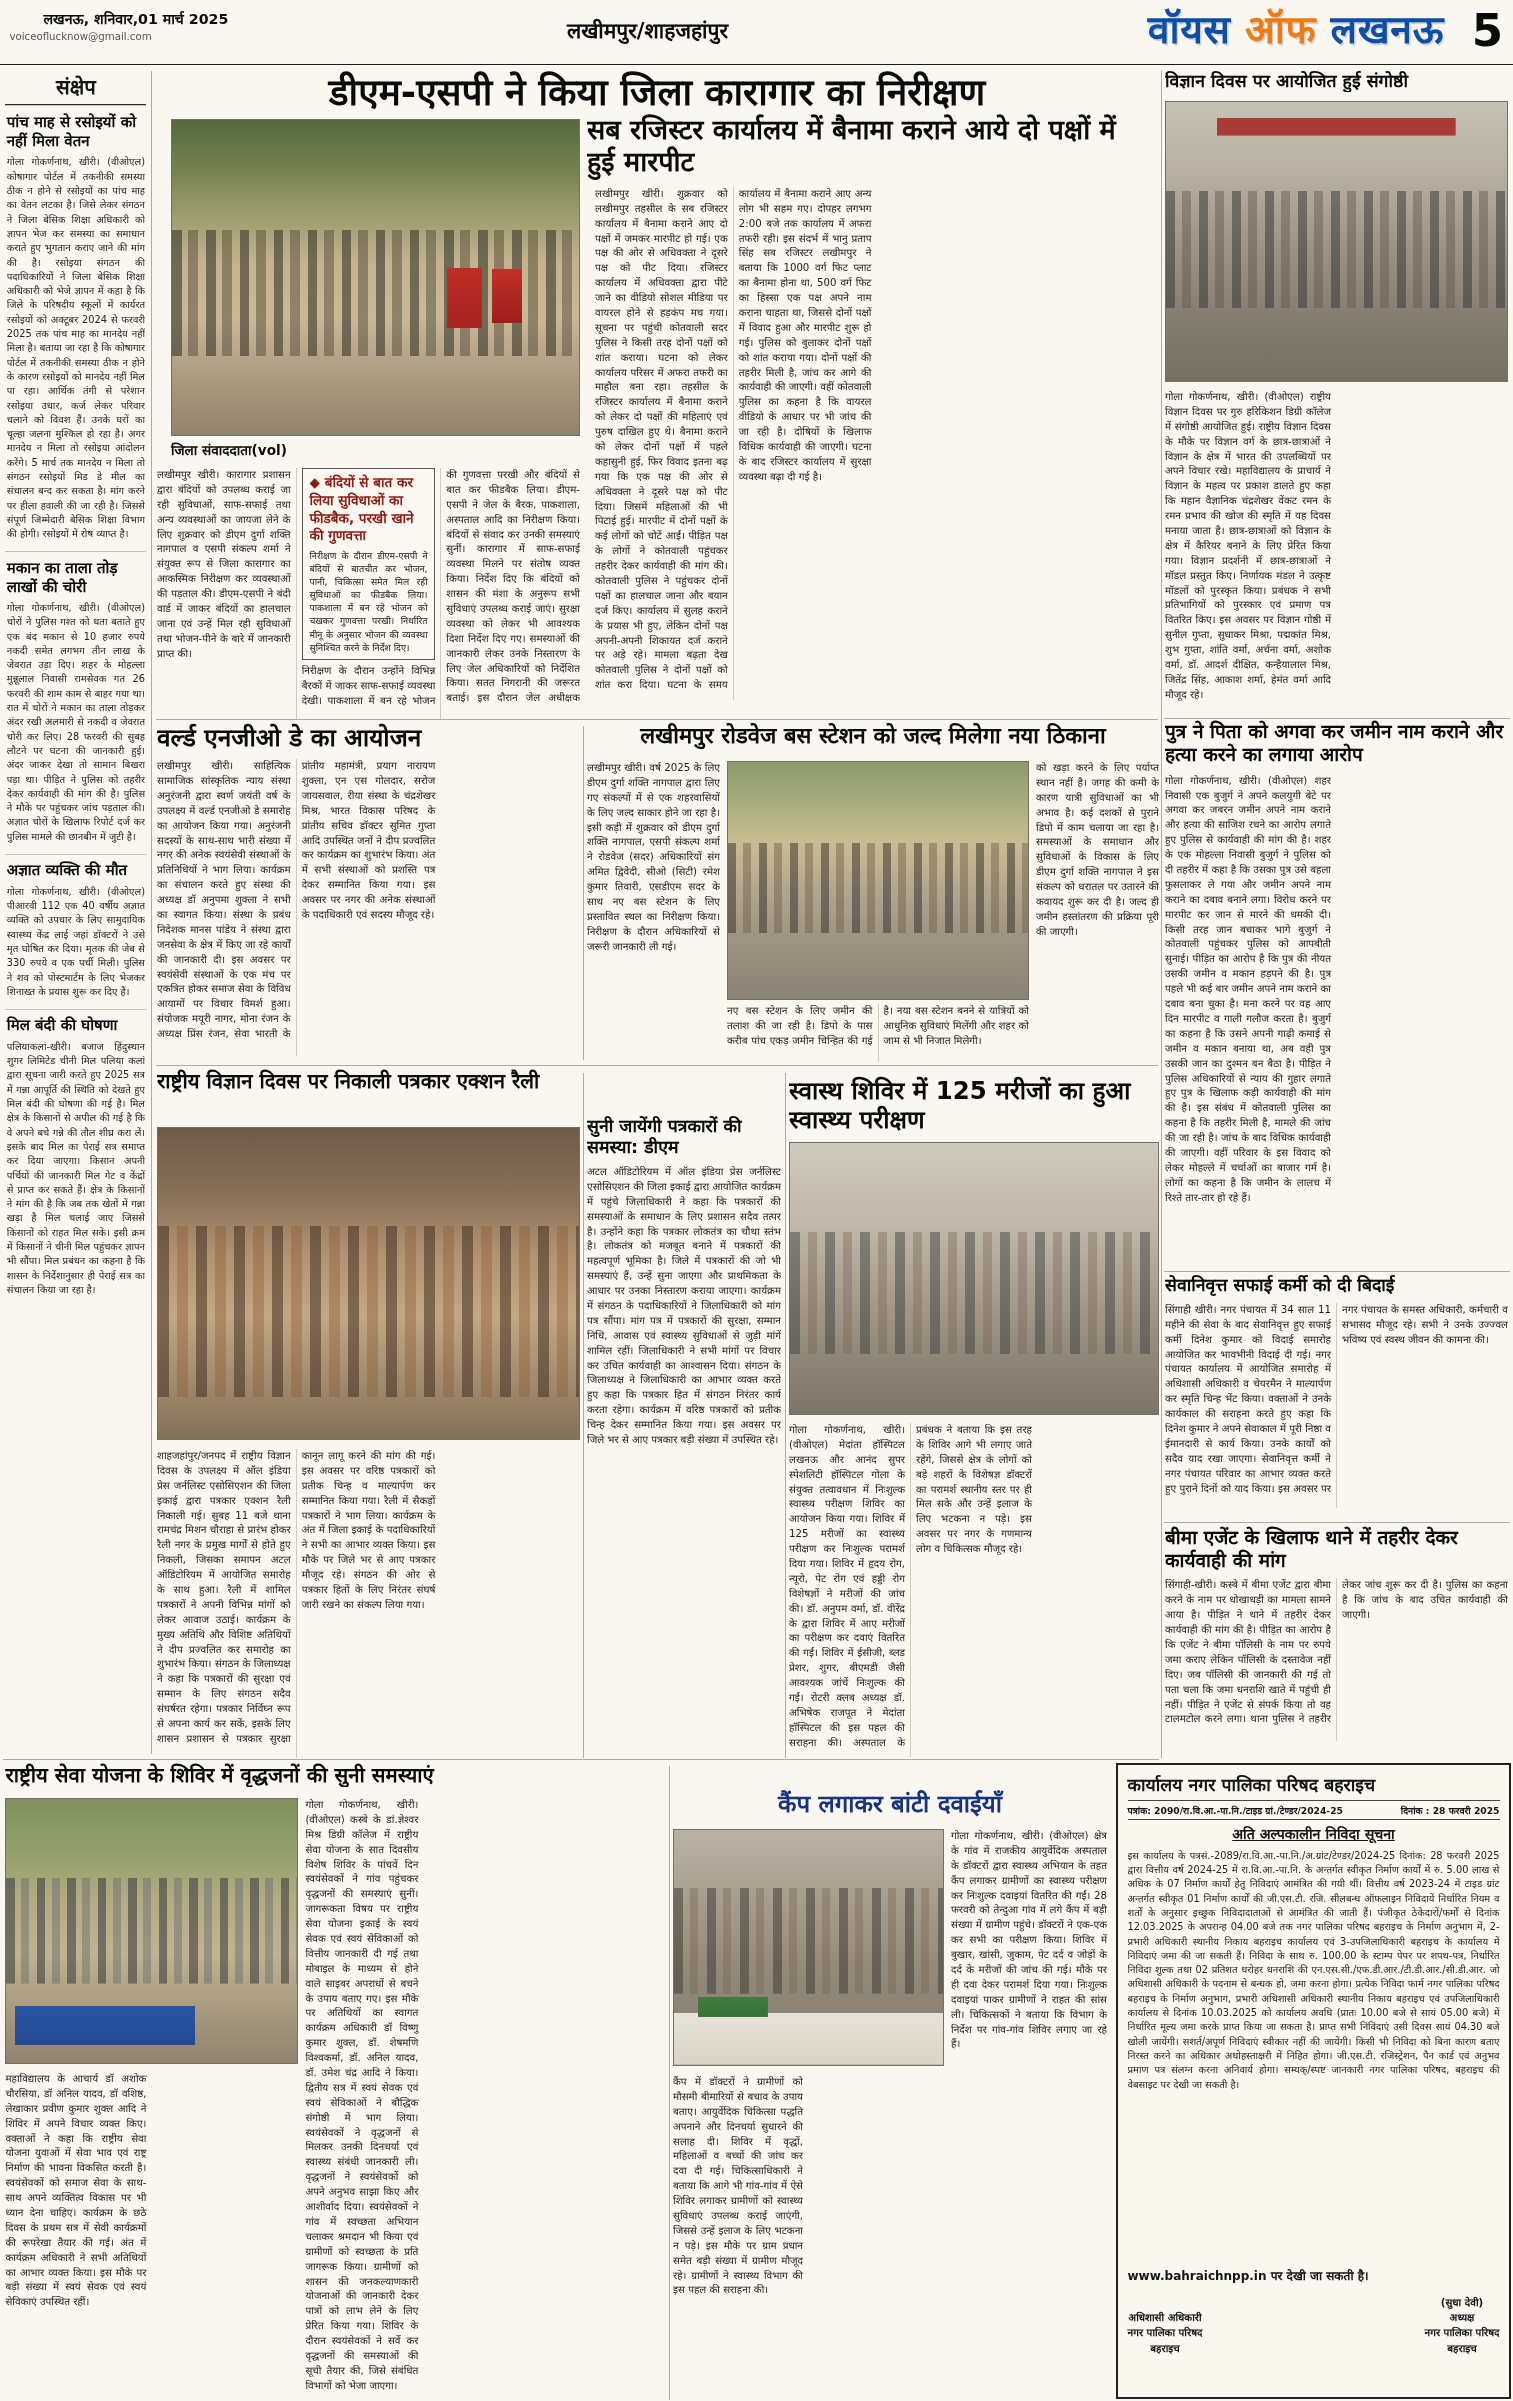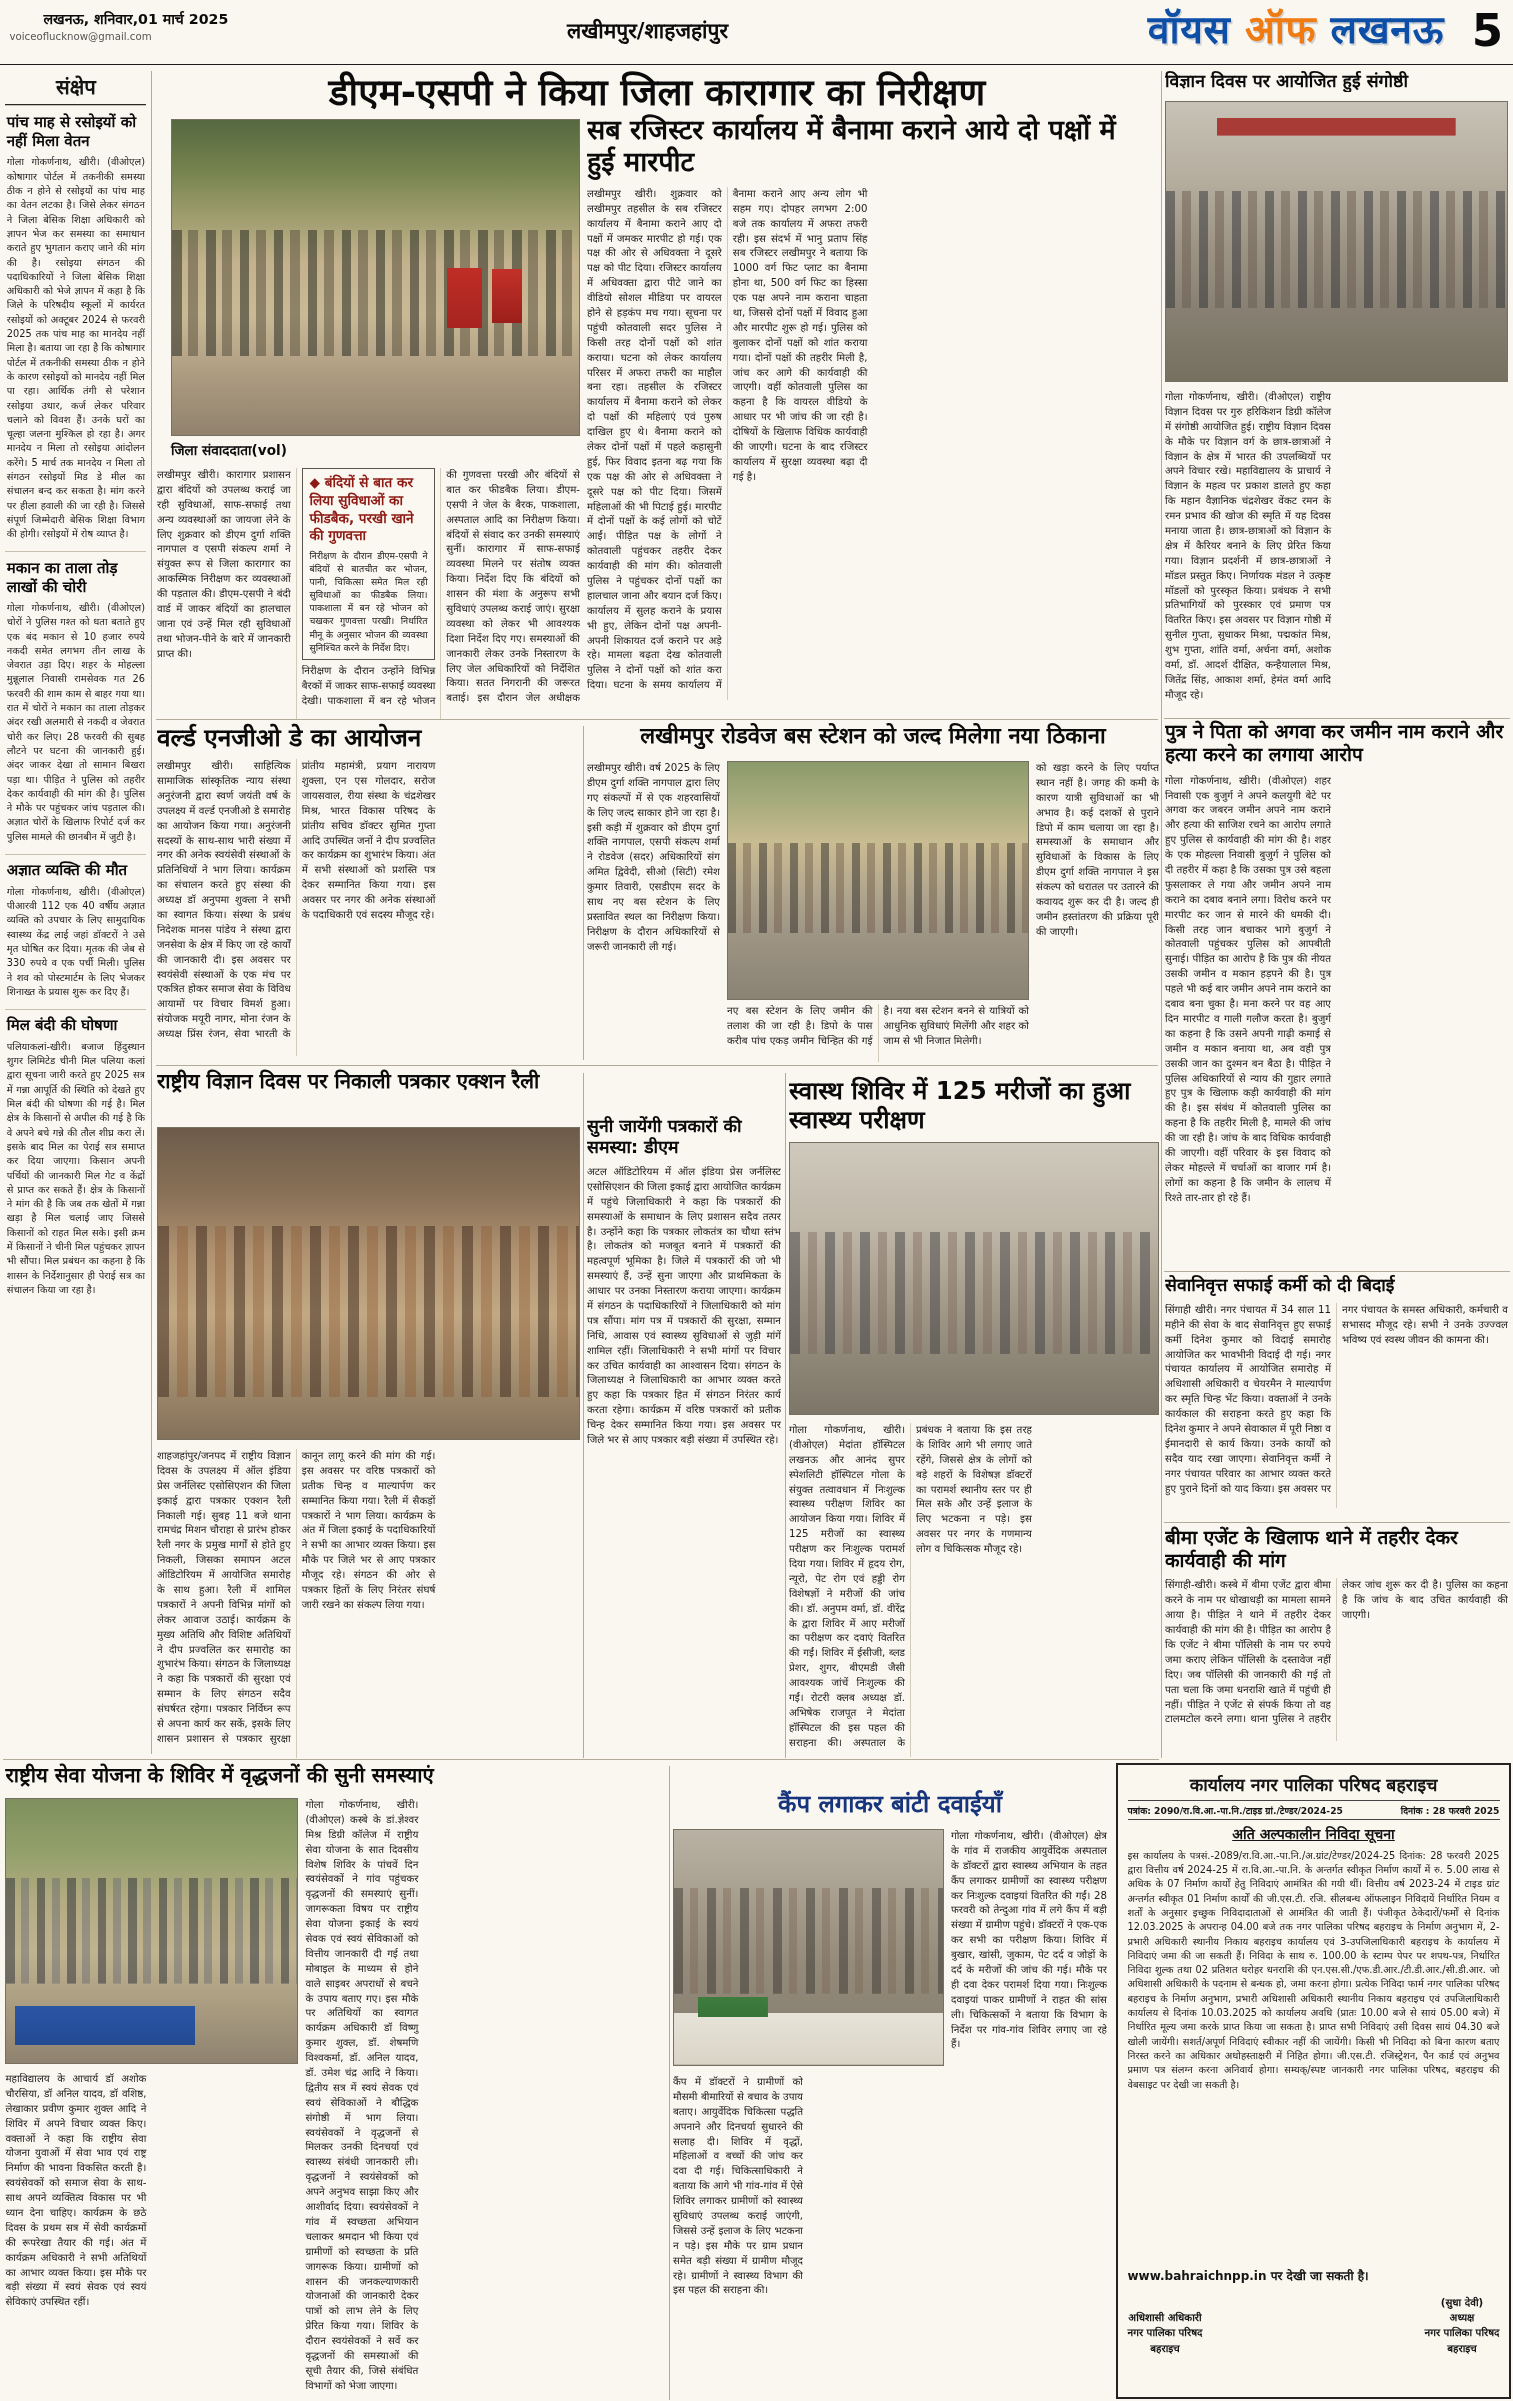--- a/index.html
+++ b/index.html
@@ -6,39 +6,39 @@
   html,body { background:#8a8478; }
   body { font-family:"DejaVu Sans", sans-serif; }
   .page { position:relative; width:1514px; height:2401px; margin:0 auto; background:#faf7f0; color:#151515; overflow:hidden; }
   .abs { position:absolute; }
   .sec { overflow:hidden; }
   .hl { font-weight:700; color:#0b0b0b; line-height:1.2; }
   .bd { font-size:10.2px; line-height:1.46; text-align:justify; color:#1c1c1c; overflow:hidden; column-fill:auto; }
   .bd-sm { font-size:9.8px; }
   .c2 { column-count:2; column-gap:11px; column-rule:0.7px solid #d2cbba; }
   .c3 { column-count:3; column-gap:11px; column-rule:0.7px solid #d2cbba; }
-  .c4 { column-count:4; column-gap:11px; column-rule:0.7px solid #d2cbba; }
+  .c4 { column-count:4; column-gap:11px; column-rule:0.7px solid #d2cbba;margin-left:8px; }
   .line { position:absolute; background:#b3ab9a; }
   .photo { border:0.7px solid #75705f; background-repeat:no-repeat; background-color:#a79d8c; }
 
   .masthead { font-weight:700; font-size:39px; letter-spacing:0.7px; text-shadow:1.4px 2px 0 rgba(18,40,90,.18); white-space:nowrap; }
   .m1 { color:#0d4fa7; } .m2 { color:#ef7b12; }
 
   .brief { padding:6.8px 1.4px 9.5px 1.4px; border-top:0.7px solid #c7c0ae; }
   .brief:first-of-type { border-top:none; }
   .brief-title { font-size:15px; margin-bottom:4.7px; line-height:1.25; }
   .briefs-label { text-align:center; font-size:20.3px; font-weight:700; padding:1.4px 0 4.1px 0; border-bottom:1.4px solid #2a2a2a; }
 
   .inset-box { border:1.4px solid #5a554c; padding:5.4px 6.1px; margin:4.1px 0.7px; background:#fbf8f1; break-inside:avoid; }
   .inset-title { color:#8e1a15; font-weight:700; font-size:13.6px; line-height:1.3; margin-bottom:4.1px; text-align:left; }
   .inset-title::before { content:"◆ "; color:#8e1a15; }
   .inset-body { font-size:9.2px; line-height:1.42; text-align:justify; }
 
   .tender { border:2.7px double #222; background:#faf7ef; padding:6.8px 9.5px; overflow:hidden; }
-  .t-office { text-align:center; font-weight:700; font-size:17.6px; margin-bottom:4.1px; }
+  .t-office { text-align:left; font-weight:700; font-size:17.6px; margin-bottom:4.1px; }
   .t-refrow { display:flex; justify-content:space-between; font-weight:700; font-size:9.2px; border-top:0.7px solid #444; border-bottom:0.7px solid #444; padding:2.7px 0; margin-bottom:4.1px; gap:6.8px; }
   .t-title { text-align:center; font-weight:700; font-size:14.2px; text-decoration:underline; margin-bottom:5.4px; }
   .t-body { font-size:9.8px; }
   .t-web { font-weight:700; font-size:12px; margin-top:4.1px; }
   .t-signs { display:flex; justify-content:space-between; margin-top:11px; font-weight:700; font-size:10.2px; text-align:center; line-height:1.5; }
   .t-name { min-height:15px; }
 
   .ph-jail {
     background-image:
       linear-gradient(#bf2d26,#a82420),

